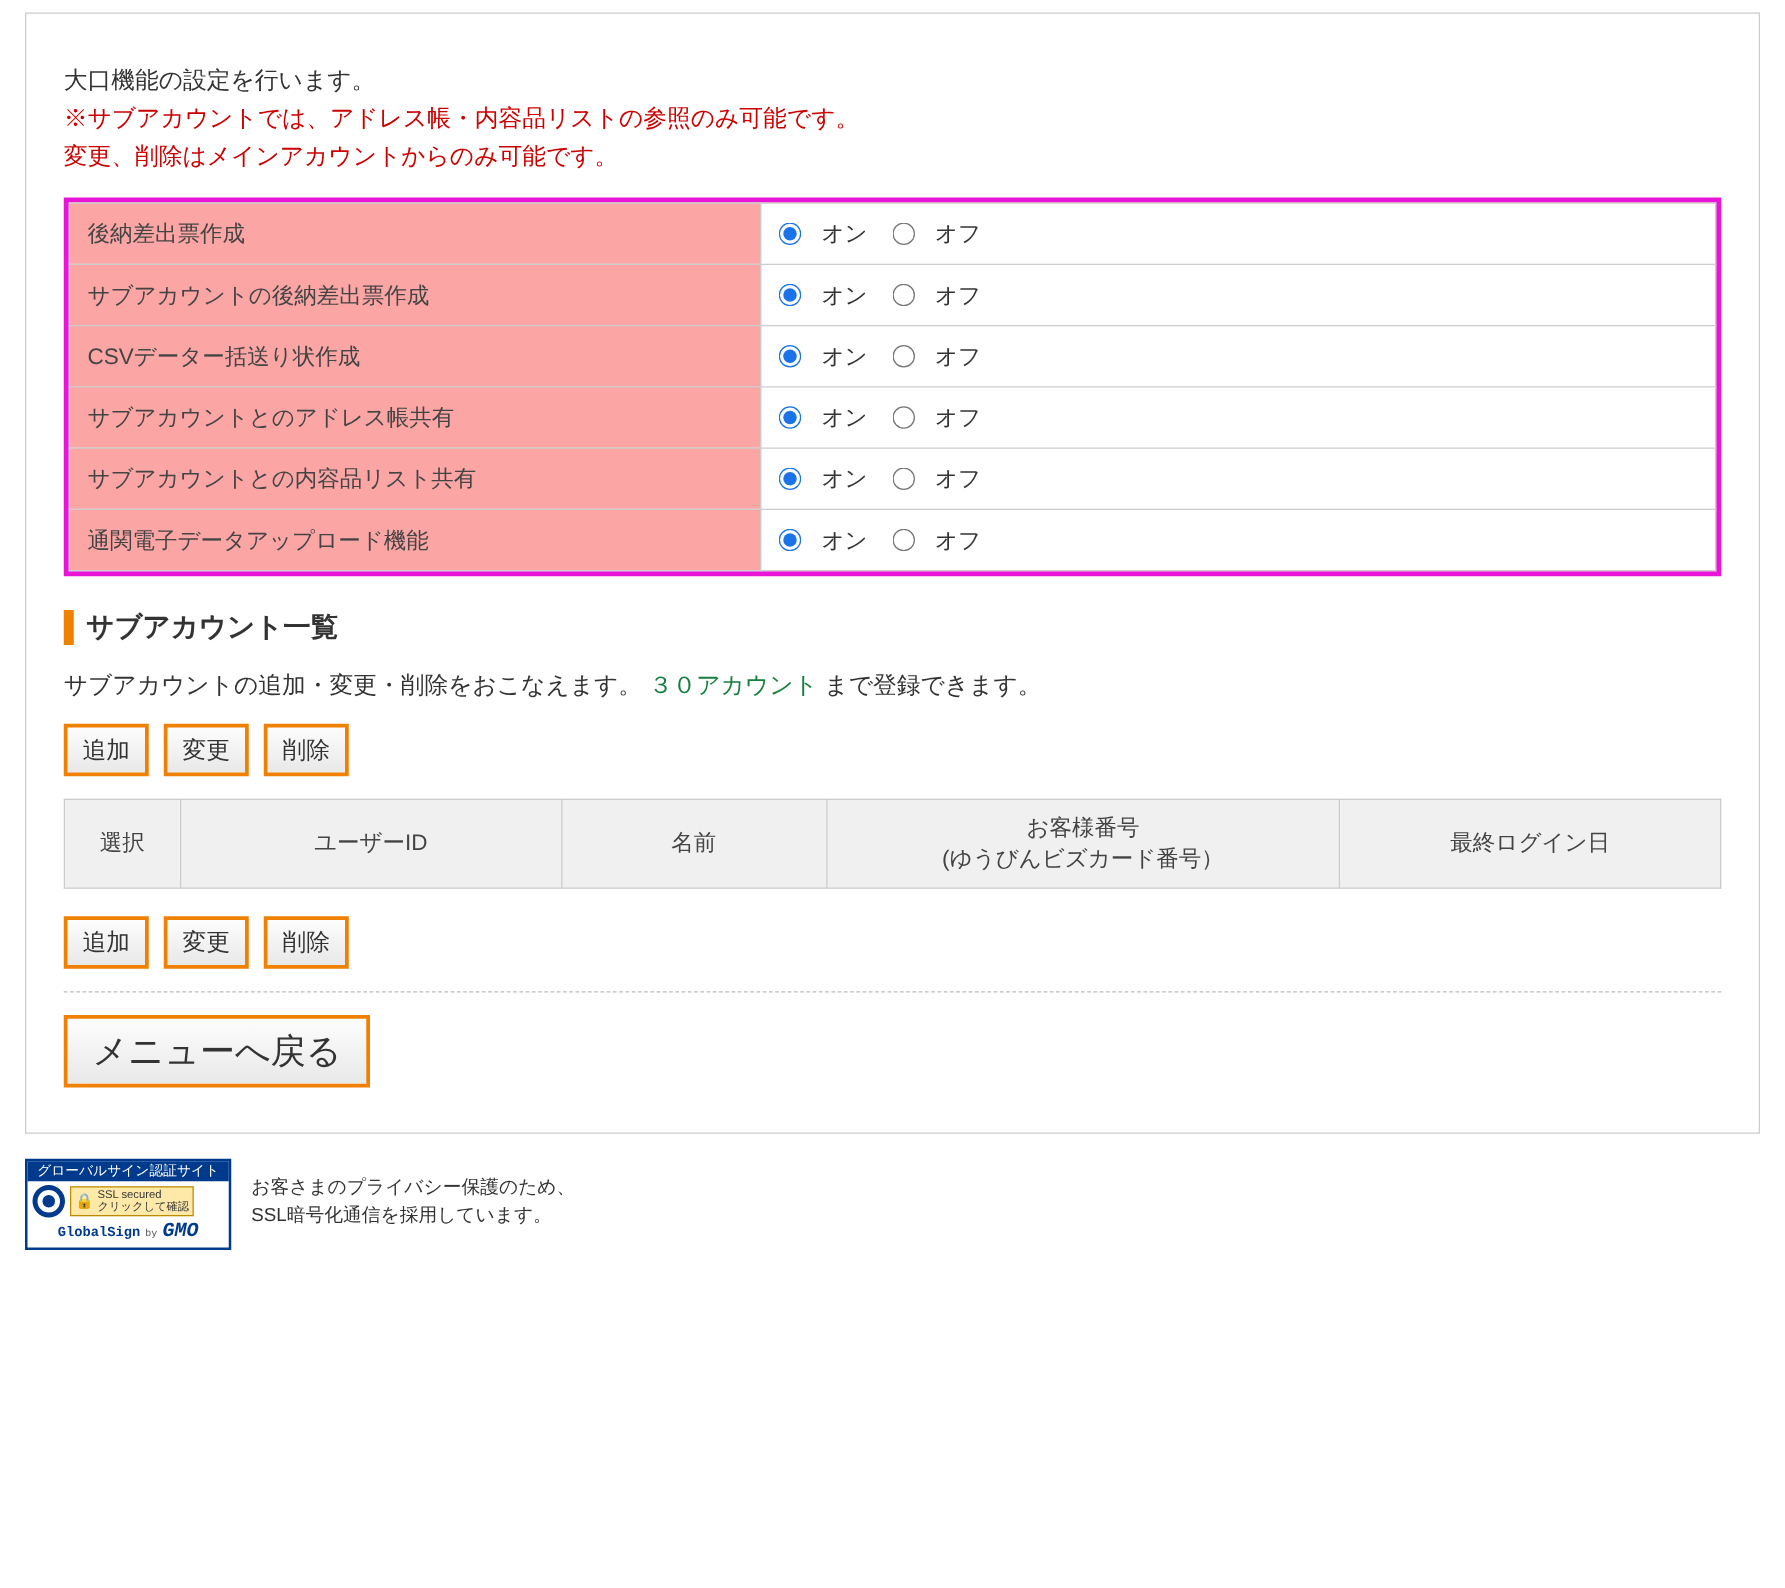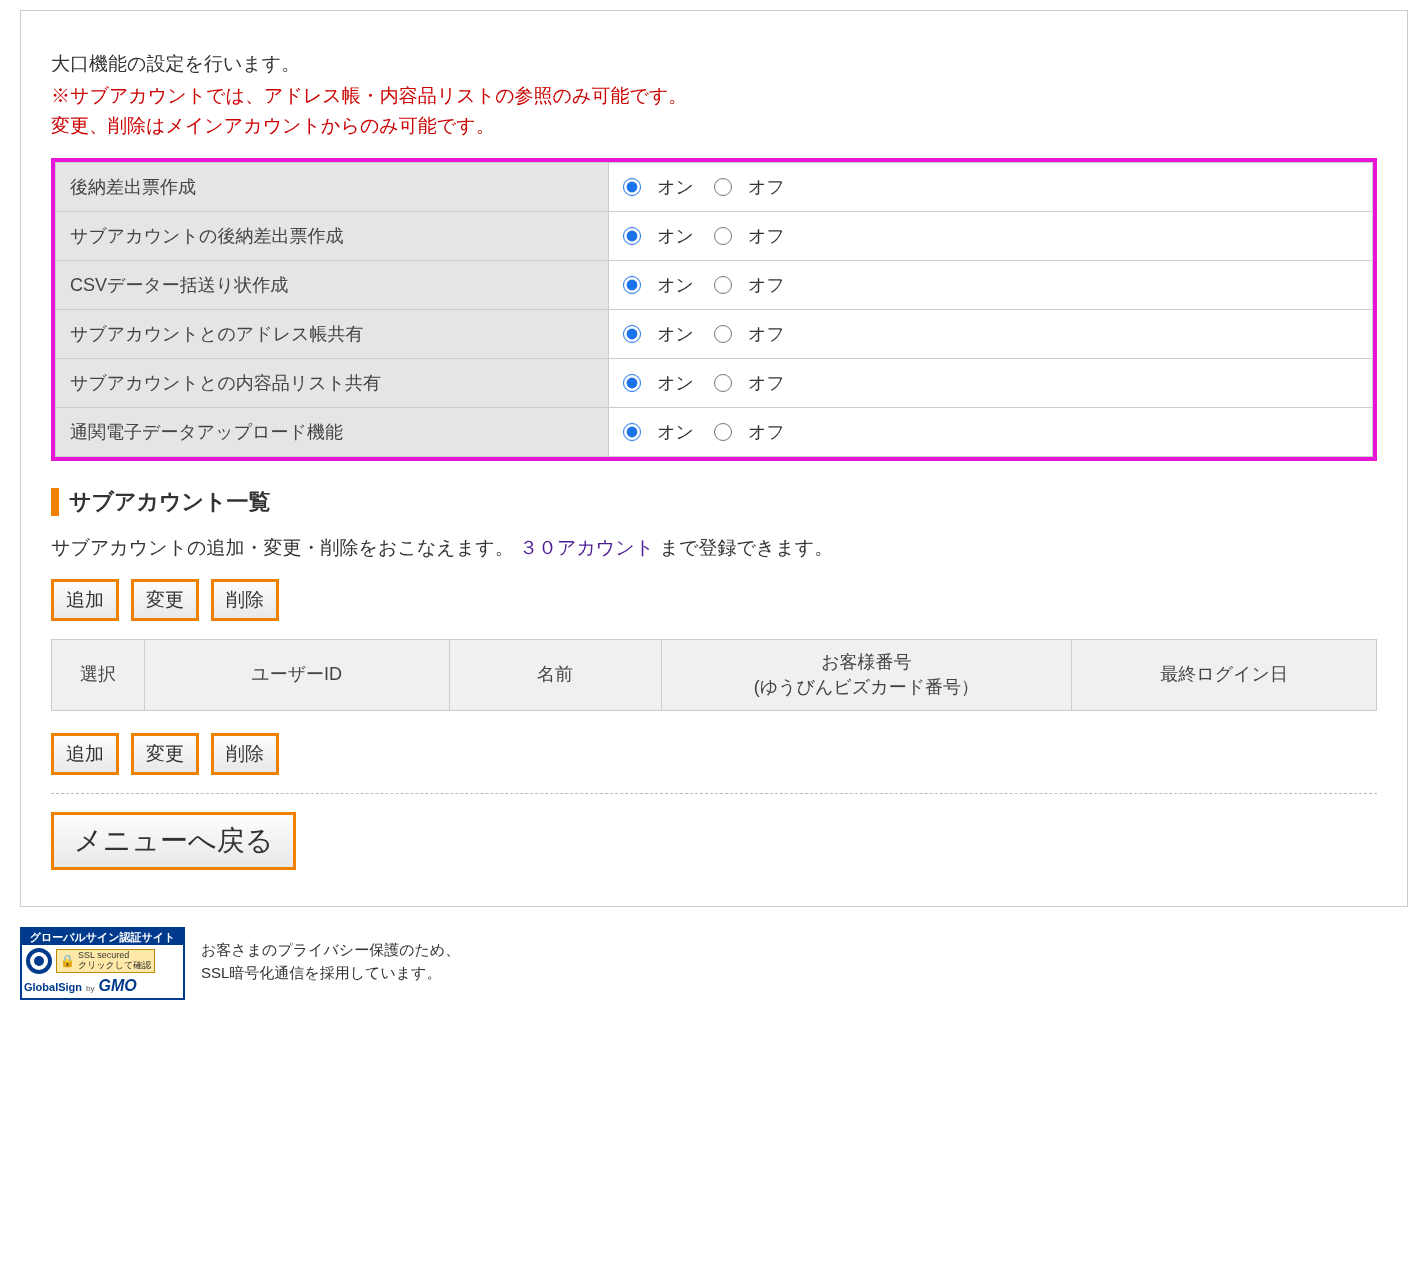--- a/index.html
+++ b/index.html
@@ -48,21 +48,21 @@
       width: 100%;
       border-collapse: collapse;
     }
     .settings-table td {
       border: 1px solid #ccc;
       padding: 12px 14px;
       font-size: 18px;
       vertical-align: middle;
     }
     .settings-table td.label-cell {
-      background: #e5e5e5;
+      background: #fca5a5;
       width: 42%;
       color: #444;
     }
     .radio-group {
       display: flex;
       align-items: center;
       gap: 8px;
     }
     .radio-group label {
       display: inline-flex;
@@ -71,21 +71,21 @@
       margin-right: 12px;
     }
     .radio-group input[type="radio"] {
       width: 18px; height: 18px;
       accent-color: #1a73e8;
     }
     .sub-intro {
       font-size: 19px;
       margin: 14px 0 18px 0;
     }
-    .sub-intro .red-inline { color: #4c1d95; }
+    .sub-intro .red-inline { color: #15803d; }
     .btn-row {
       display: flex;
       gap: 12px;
       margin-bottom: 18px;
     }
     .orange-btn {
       border: 3px solid #f08000;
       background: #f5f5f5;
       background: linear-gradient(#fdfdfd,#e8e8e8);
       padding: 5px 12px;
@@ -137,43 +137,43 @@
     }
     .ssl-badge {
       border: 2px solid #003a8c;
       width: 165px;
       font-size: 11px;
       line-height: 1.1;
       background:#fff;
     }
     .ssl-top {
       background:#003a8c; color:#fff; text-align:center;
-      padding:2px 0; font-weight:bold; font-size:11px;
+      padding:2px 0; font-weight:normal; font-size:11px;
     }
     .ssl-mid {
       display:flex; align-items:center; padding:3px 4px; gap:4px;
     }
     .ssl-eye {
       width:26px; height:26px; border-radius:50%;
       border:4px solid #003a8c; background:#fff; position:relative;
     }
     .ssl-eye::after {
       content:""; position:absolute; top:50%; left:50%;
       transform:translate(-50%,-50%);
       width:10px; height:10px; border-radius:50%; background:#003a8c;
     }
     .ssl-lockbox {
       border:1px solid #c08a00; background:#ffe9a8;
       padding:1px 3px; font-size:9px; line-height:1.1;
       display:flex; align-items:center; gap:3px;
     }
     .ssl-lock { color:#c08a00; font-size:12px; }
     .ssl-bottom {
-      display:flex; align-items:baseline; 
-      gap:4px; padding:0 2px 3px 2px; font-size:11px;
+      display:flex; align-items:baseline; justify-content:center;
+      gap:4px; padding:0 2px 3px 2px; font-size:11px;font-family:Liberation Mono, monospace;
     }
     .ssl-gs { color:#003a8c; font-weight:bold; }
     .ssl-by { font-size:8px; color:#555; }
     .ssl-gmo { color:#003a8c; font-weight:bold; font-style:italic; font-size:16px; }
     .footer-text {
       font-size: 15px;
       color: #333;
       line-height: 1.5;
       padding-top: 12px;
     }

